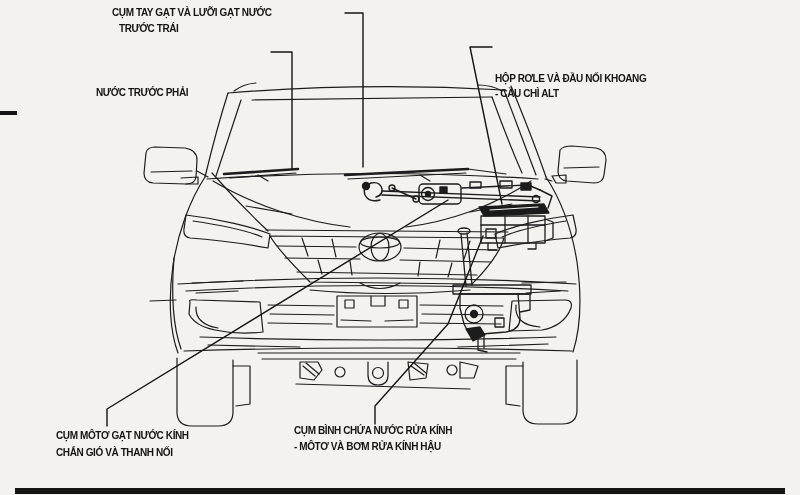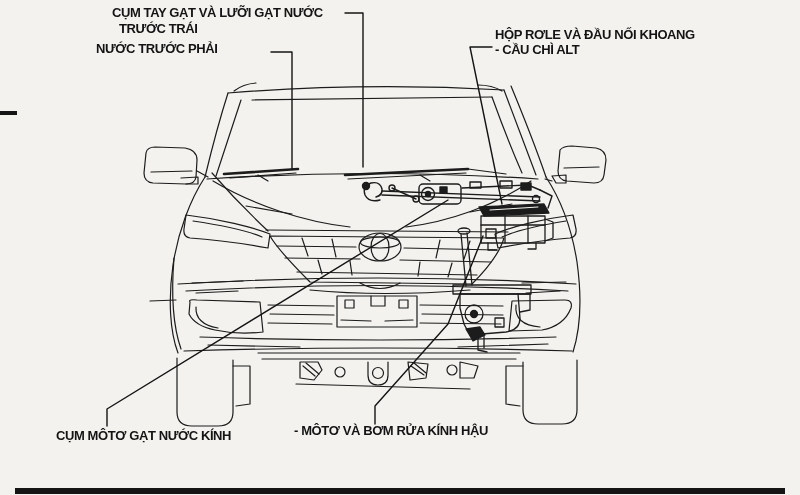--- a/index.html
+++ b/index.html
@@ -6,29 +6,29 @@
   body{width:800px;height:495px;overflow:hidden;}
   .page{
     position:relative;width:800px;height:495px;
     background:#f3f2ee;
     font-family:"Liberation Sans", sans-serif;
   }
   svg.art{position:absolute;left:0;top:0;}
   .label{
     position:absolute;
     font-weight:bold;
-    font-size:13px;
+    font-size:10px;
     line-height:15.5px;
     letter-spacing:-0.4px;
     color:#141414;
     white-space:nowrap;
   }
   .label .ln{display:block;}
   .indent{padding-left:7px;}
-  .tight{line-height:14.5px;}
+  .tight{line-height:14.5px;margin-top:44px;}
 </style>
 </head>
 <body>
 
 <div class="page">
 
   <svg class="art" width="800" height="495" viewBox="0 0 800 495">
 
     <g stroke="#1c1c1c" fill="none" stroke-width="1.2" stroke-linecap="round" stroke-linejoin="round">
 
@@ -218,19 +218,21 @@
     <span class="ln">NƯỚC TRƯỚC PHẢI</span>
   </div>
 
   <div class="label tight" style="left:495px;top:28px;">
     <span class="ln">HỘP RƠLE VÀ ĐẦU NỐI KHOANG</span>
     <span class="ln">- CẦU CHÌ ALT</span>
   </div>
 
   <div class="label" style="left:56px;top:428px;line-height:16.5px;">
     <span class="ln">CỤM MÔTƠ GẠT NƯỚC KÍNH</span>
+    <span class="ln">CHẮN GIÓ VÀ THANH NỐI</span>
   </div>
 
   <div class="label" style="left:294px;top:423px;line-height:16.3px;">
+    <span class="ln">CỤM BÌNH CHỨA NƯỚC RỬA KÍNH</span>
     <span class="ln">- MÔTƠ VÀ BƠM RỬA KÍNH HẬU</span>
   </div>
 
 </div>
 
 </body></html>

